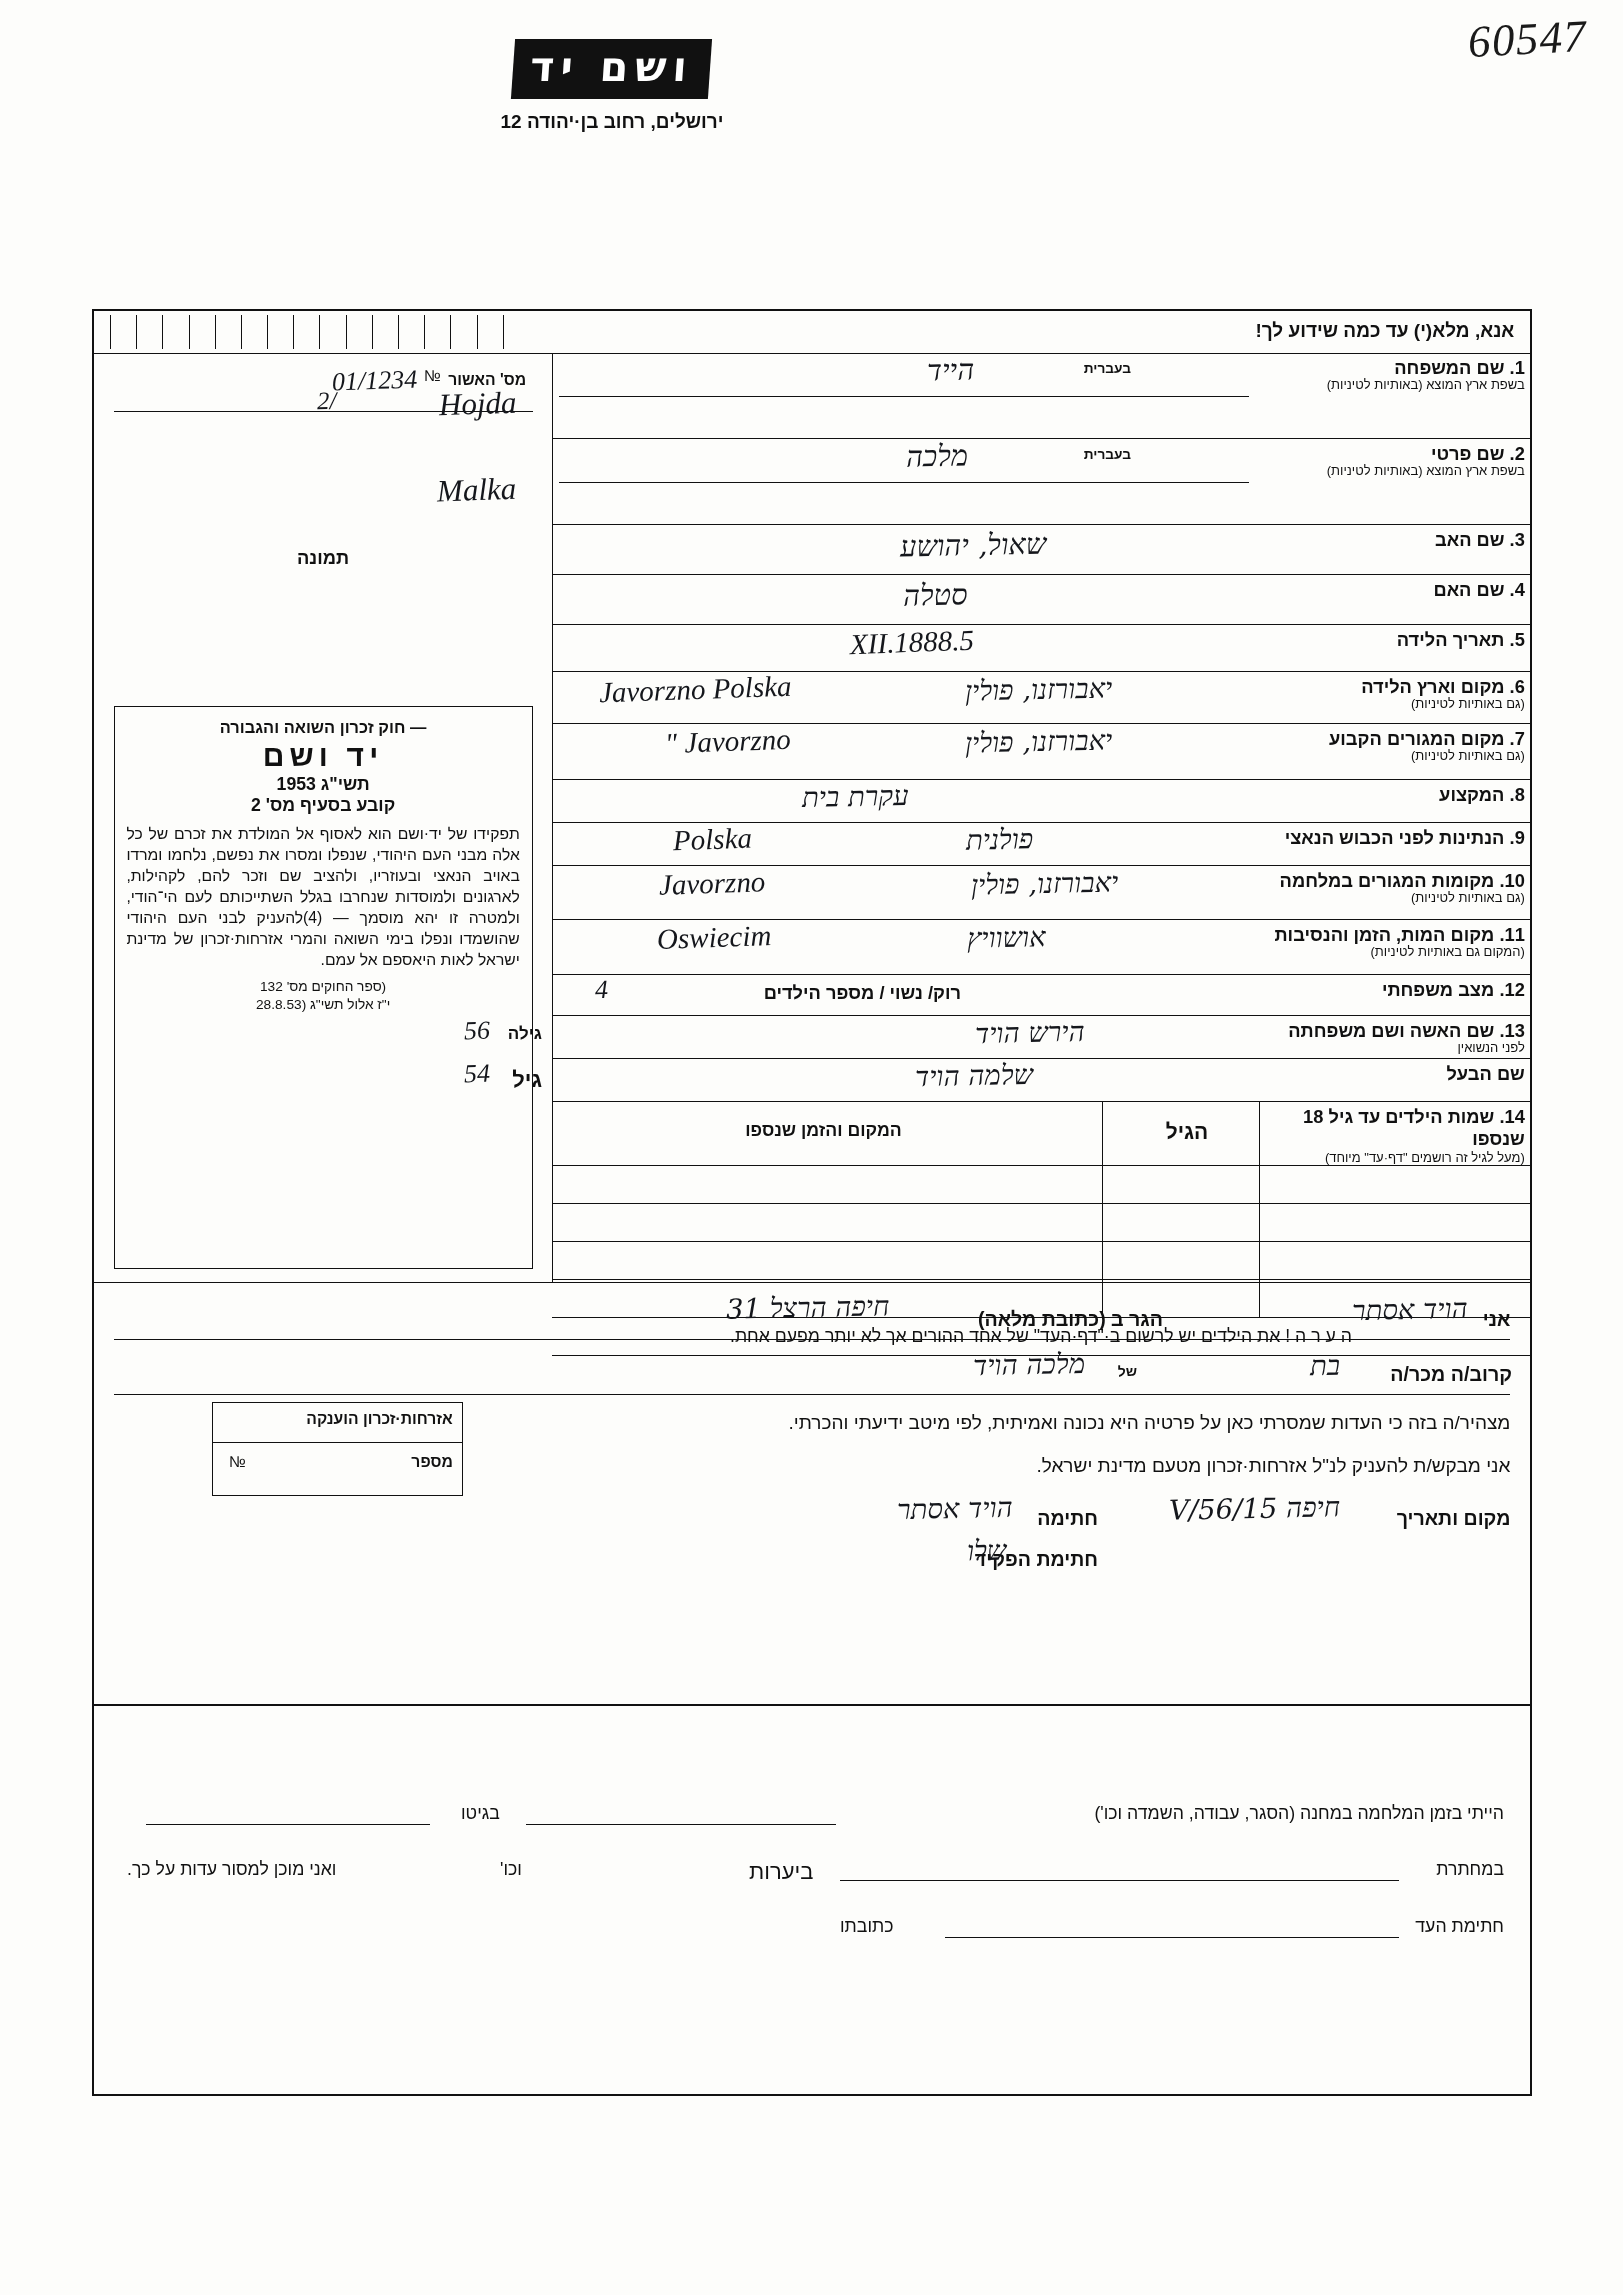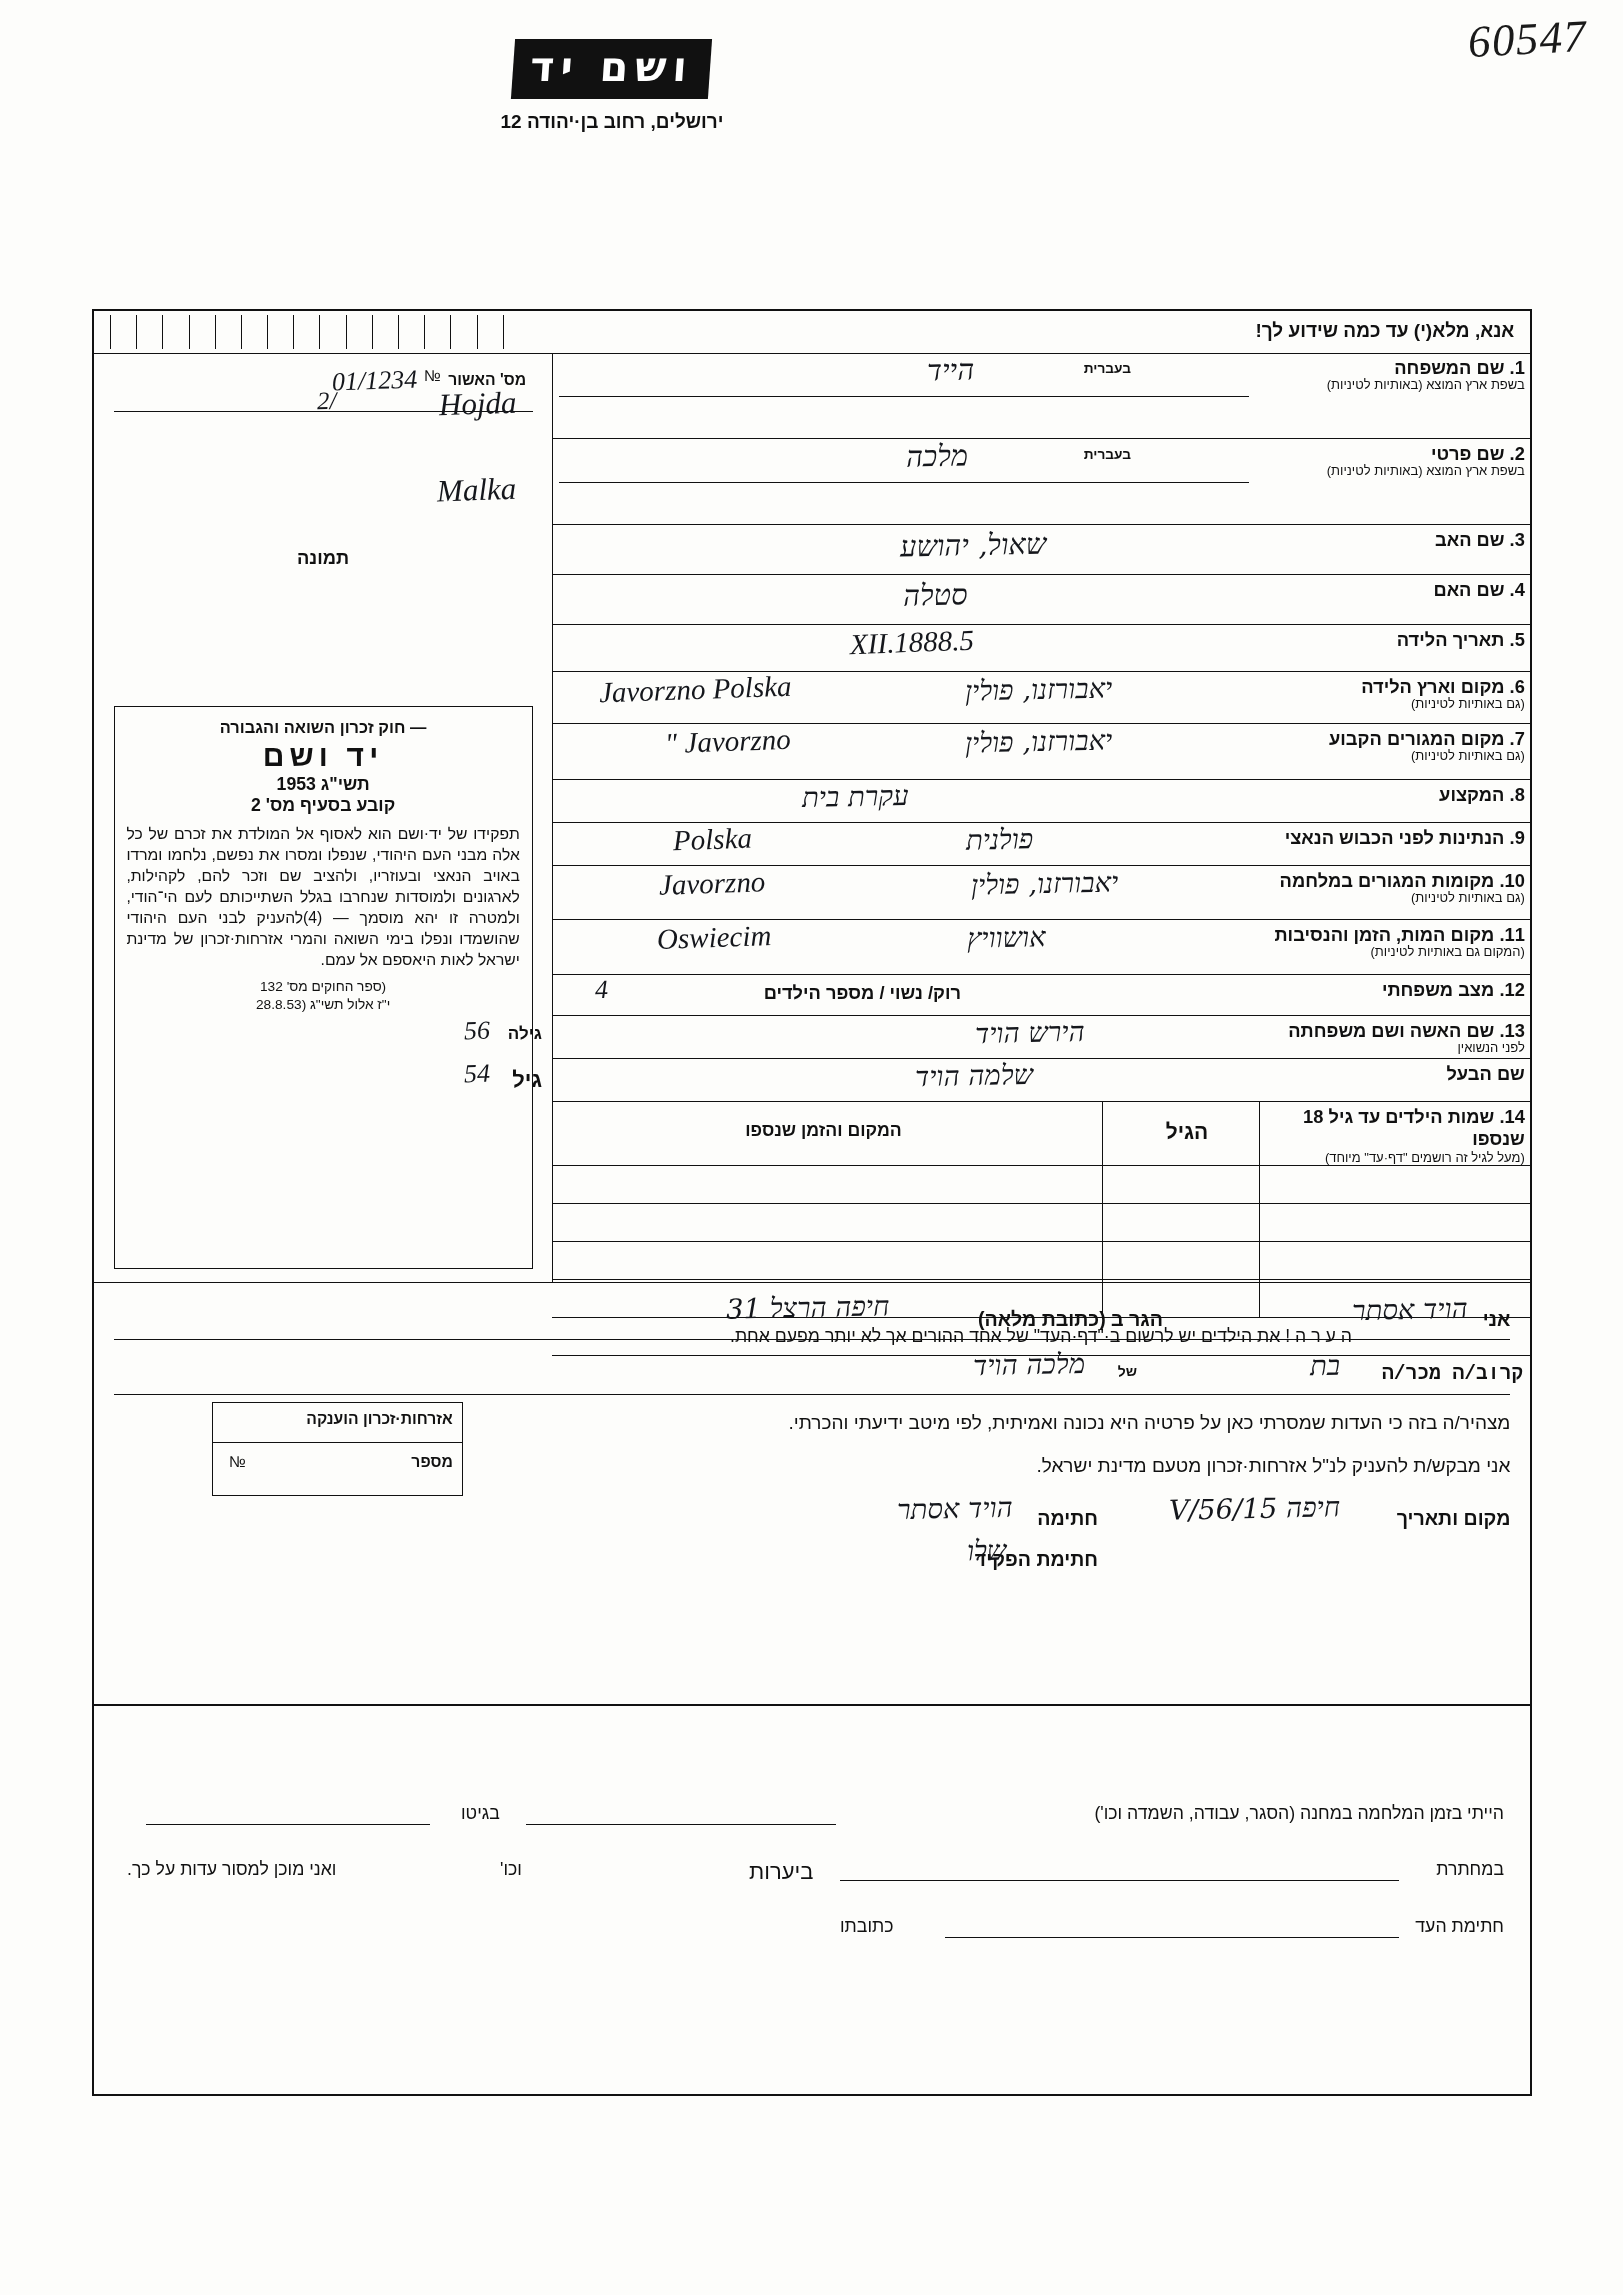--- a/index.html
+++ b/index.html
@@ -406,21 +406,21 @@
     <div class="hrule" style="top:971px;"></div>
 
     <div class="abs" style="left:0;right:0;top:973px;height:419px;direction:rtl;">
 
       <div class="abs" style="right:19.6px;top:23.6px;font-size:19.6px;font-weight:bold;">אני</div>
       <div class="abs hand" style="right:62px;top:9.2px;font-size:27.5px;">הויד אסתר</div>
       <div class="abs" style="right:367px;top:23.6px;font-size:19.6px;font-weight:bold;">הגר ב (כתובת מלאה)</div>
       <div class="abs hand" style="right:641px;top:6.5px;font-size:27.5px;">חיפה הרצל 31</div>
       <div class="abs" style="right:19.6px;left:19.6px;top:55px;border-top:1.3px solid #111;"></div>
 
-      <div class="abs" style="right:7px;top:79px;font-size:19.6px;font-weight:bold;font-family:Liberation Mono, monospace;">קרוב/ה מכר/ה</div>
+      <div class="abs" style="right:18px;top:79px;font-size:19.6px;font-weight:bold;">קרוב/ה מכר/ה</div>
       <div class="abs hand" style="right:190px;top:65px;font-size:27.5px;">בת</div>
       <div class="abs" style="right:393px;top:79px;font-size:14px;font-weight:bold;">של</div>
       <div class="abs hand" style="right:445px;top:64px;font-size:27.5px;">מלכה הויד</div>
       <div class="abs" style="right:19.6px;left:19.6px;top:110px;border-top:1.3px solid #111;"></div>
 
       <div class="abs" style="right:19.6px;top:128px;font-size:19px;">מצהיר/ה בזה כי העדות שמסרתי כאן על פרטיה היא נכונה ואמיתית, לפי מיטב ידיעתי והכרתי.</div>
 
       <div class="abs" style="right:19.6px;top:171px;font-size:19px;">אני מבקש/ת להעניק לנ"ל אזרחות·זכרון מטעם מדינת ישראל.</div>
 
       <div class="abs" style="right:19.6px;top:223px;font-size:19.6px;font-weight:bold;">מקום ותאריך</div>

